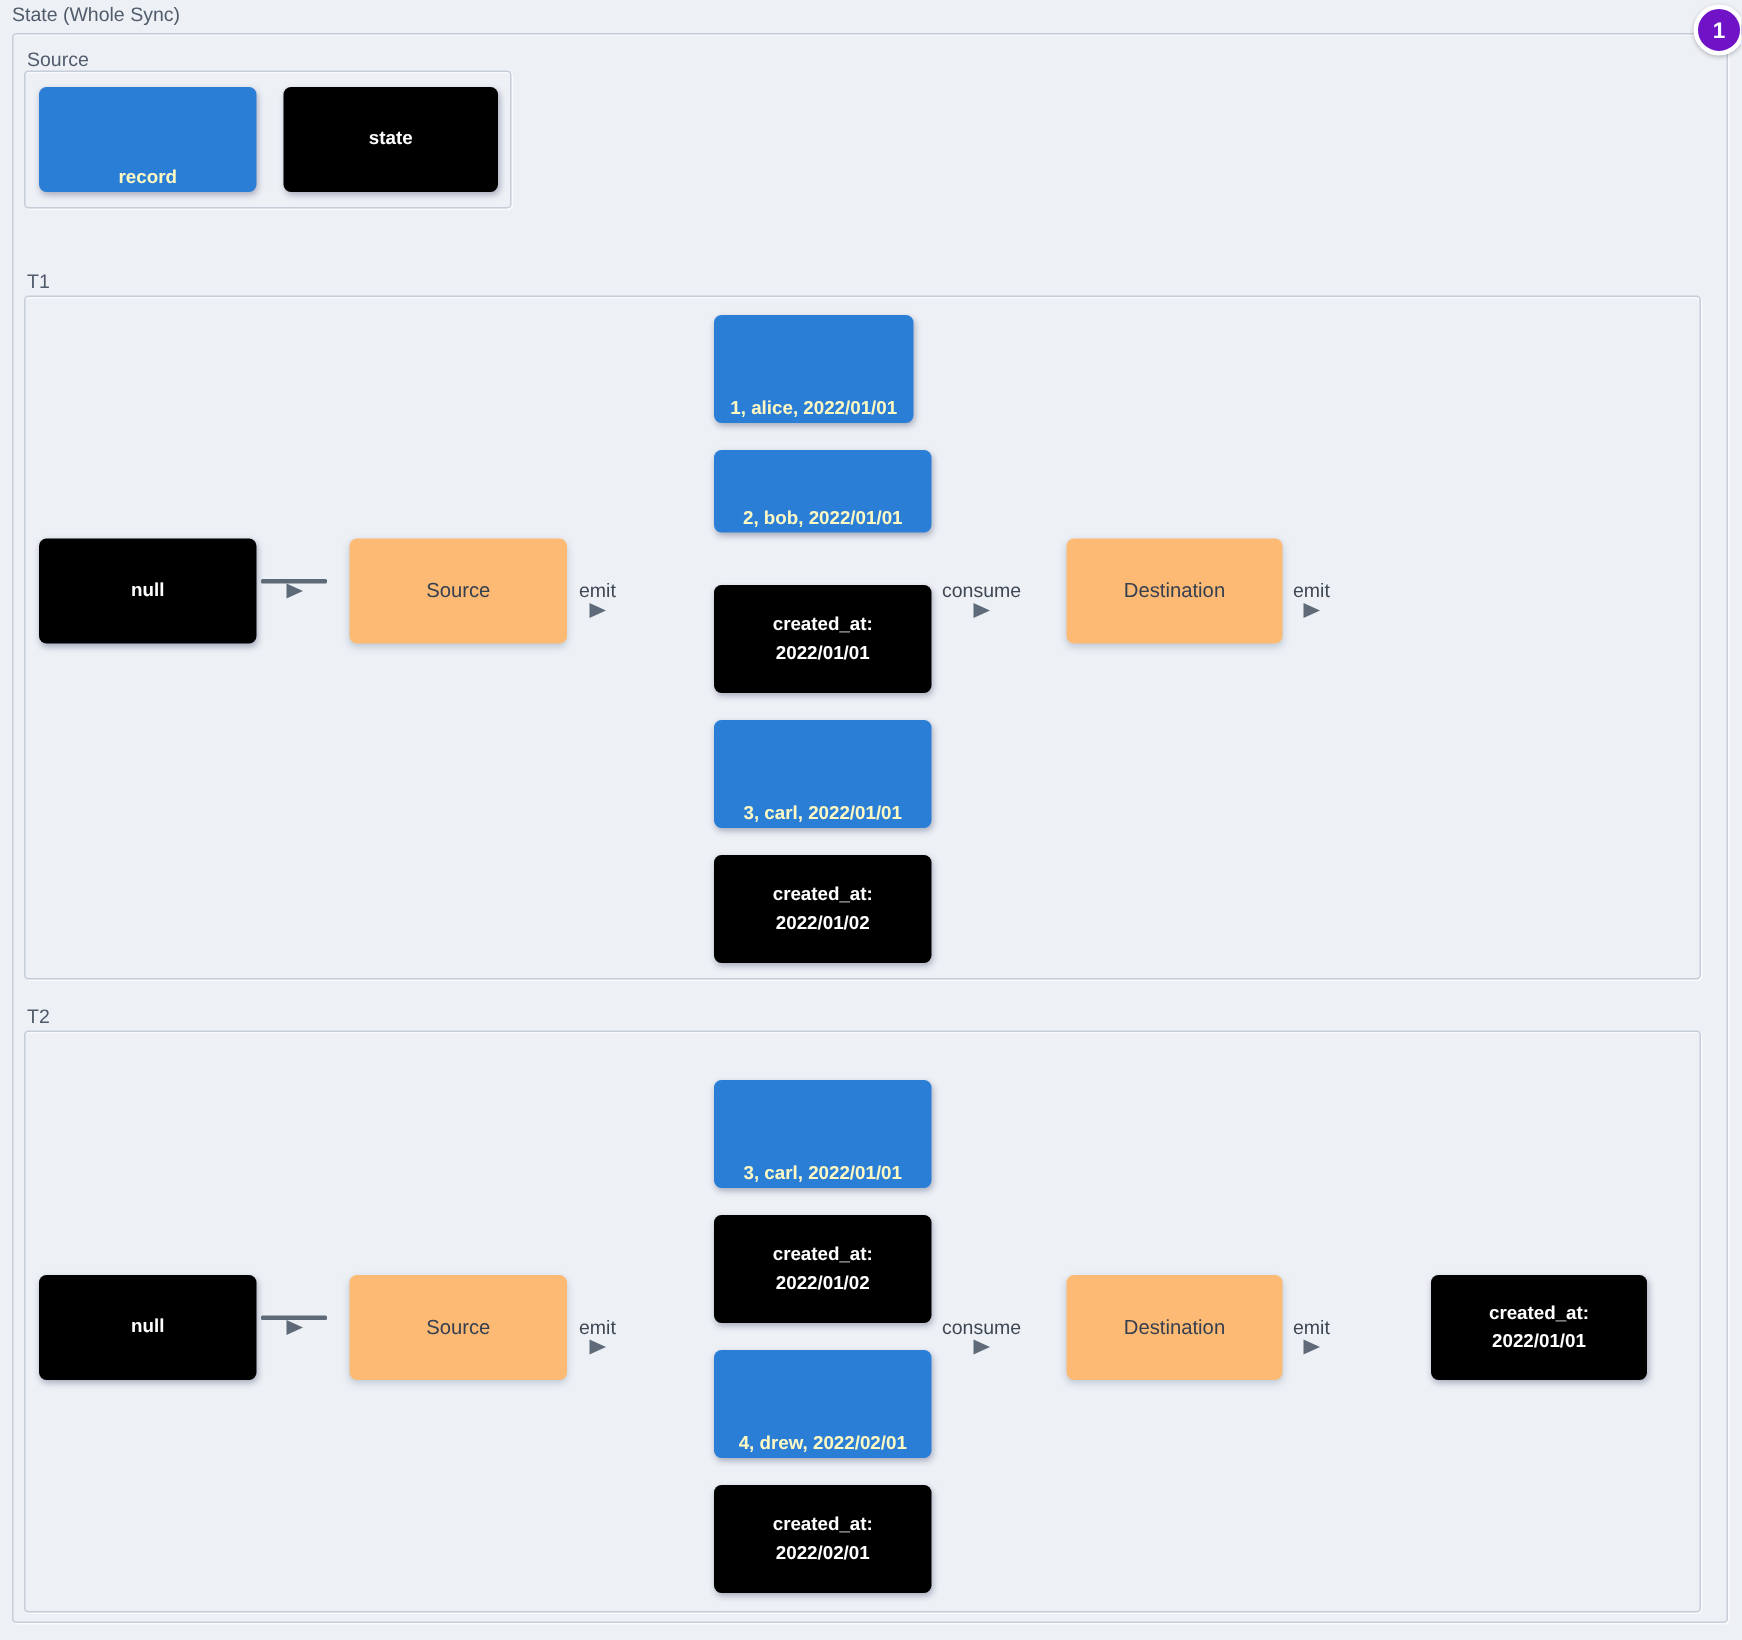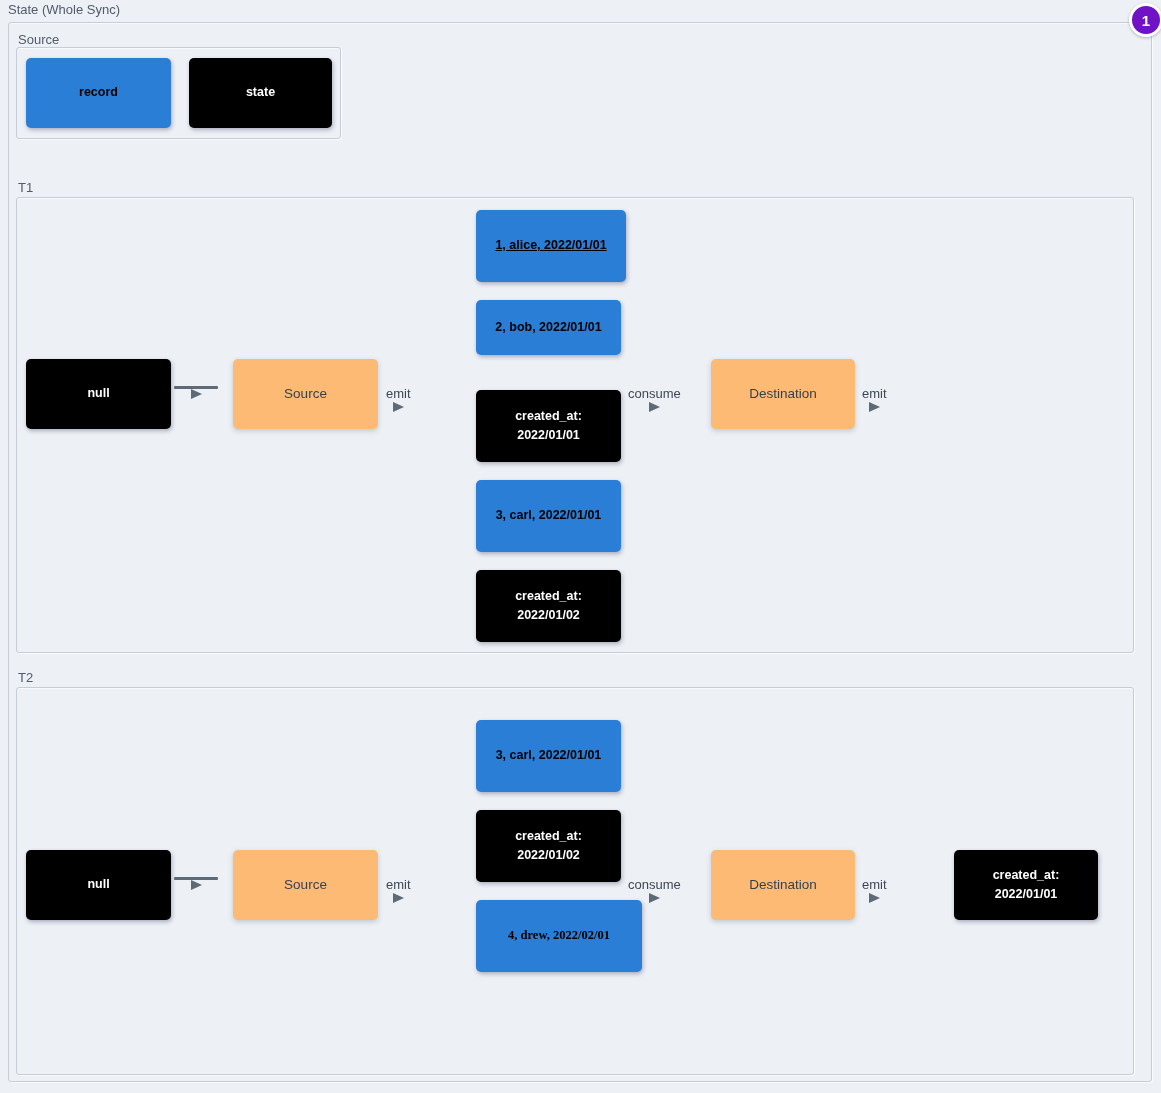--- a/index.html
+++ b/index.html
@@ -14,22 +14,23 @@
   }
   .group-box {
     position:absolute; border:1px solid #c6cdd8; border-radius:3px;
     box-shadow:inset 0 1px 0 rgba(255,255,255,.6), 1px 1px 0 rgba(255,255,255,.7);
   }
   .node {
     position:absolute; display:flex; align-items:center; justify-content:center;
     text-align:center; border-radius:5px; font-size:12.5px; line-height:1.55;
   }
   .node.record {
-    background:#2b7ed6; color:#000000; font-weight:600;
+    background:#2b7ed6; color:#fef9c3; font-weight:600;
     box-shadow:1px 2px 4px rgba(40,50,90,.35);
+    align-items:flex-end;
   }
   .node.state {
     background:#000000; color:#fff; font-weight:600;
     box-shadow:1px 2px 4px rgba(40,50,90,.35);
   }
   .node.plain {
     background:#fdba74; color:#353f4f; font-weight:500; font-size:13.5px;
     box-shadow:0 2px 5px rgba(136,152,170,.45);
   }
   .node .lbl { padding:0 8px; }
@@ -91,21 +92,21 @@
       <span class="lbl">Source</span>
     </div>
 
     <div class="edge" style="left:366px; top:188px;">
       <span class="seg" style="width:22px;"></span>
       <span class="edge-label">emit</span>
       <span class="seg" style="width:13px;"></span>
       <span class="head"></span>
     </div>
 
-    <div class="node record" style="left:459px; top:12px; width:150px; height:72px;text-decoration:underline;">
+    <div class="node record" style="left:459px; top:12px; width:133px; height:72px;">
       <span class="lbl">1, alice, 2022/01/01</span>
     </div>
     <div class="node record" style="left:459px; top:102px; width:145px; height:55px;">
       <span class="lbl">2, bob, 2022/01/01</span>
     </div>
     <div class="node state" style="left:459px; top:192px; width:145px; height:72px;">
       <span class="lbl">created_at: 2022/01/01</span>
     </div>
     <div class="node record" style="left:459px; top:282px; width:145px; height:72px;">
       <span class="lbl">3, carl, 2022/01/01</span>
@@ -154,22 +155,25 @@
       <span class="seg" style="width:13px;"></span>
       <span class="head"></span>
     </div>
 
     <div class="node record" style="left:459px; top:32px; width:145px; height:72px;">
       <span class="lbl">3, carl, 2022/01/01</span>
     </div>
     <div class="node state" style="left:459px; top:122px; width:145px; height:72px;">
       <span class="lbl">created_at: 2022/01/02</span>
     </div>
-    <div class="node record" style="left:459px; top:212px; width:166px; height:72px;font-family:Liberation Serif, serif;">
+    <div class="node record" style="left:459px; top:212px; width:145px; height:72px;">
       <span class="lbl">4, drew, 2022/02/01</span>
+    </div>
+    <div class="node state" style="left:459px; top:302px; width:145px; height:72px;">
+      <span class="lbl">created_at: 2022/02/01</span>
     </div>
 
     <div class="edge" style="left:608px; top:189px;">
       <span class="seg" style="width:11px;"></span>
       <span class="edge-label">consume</span>
       <span class="head"></span>
     </div>
 
     <div class="node plain" style="left:694px; top:162px; width:144px; height:70px;">
       <span class="lbl">Destination</span>

